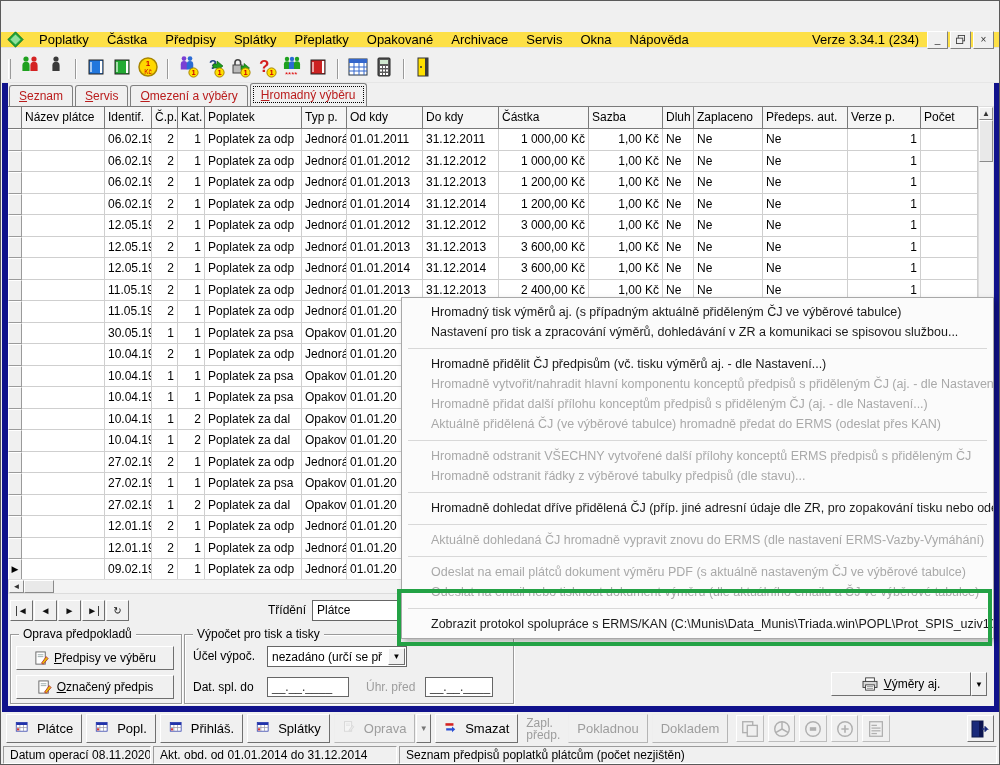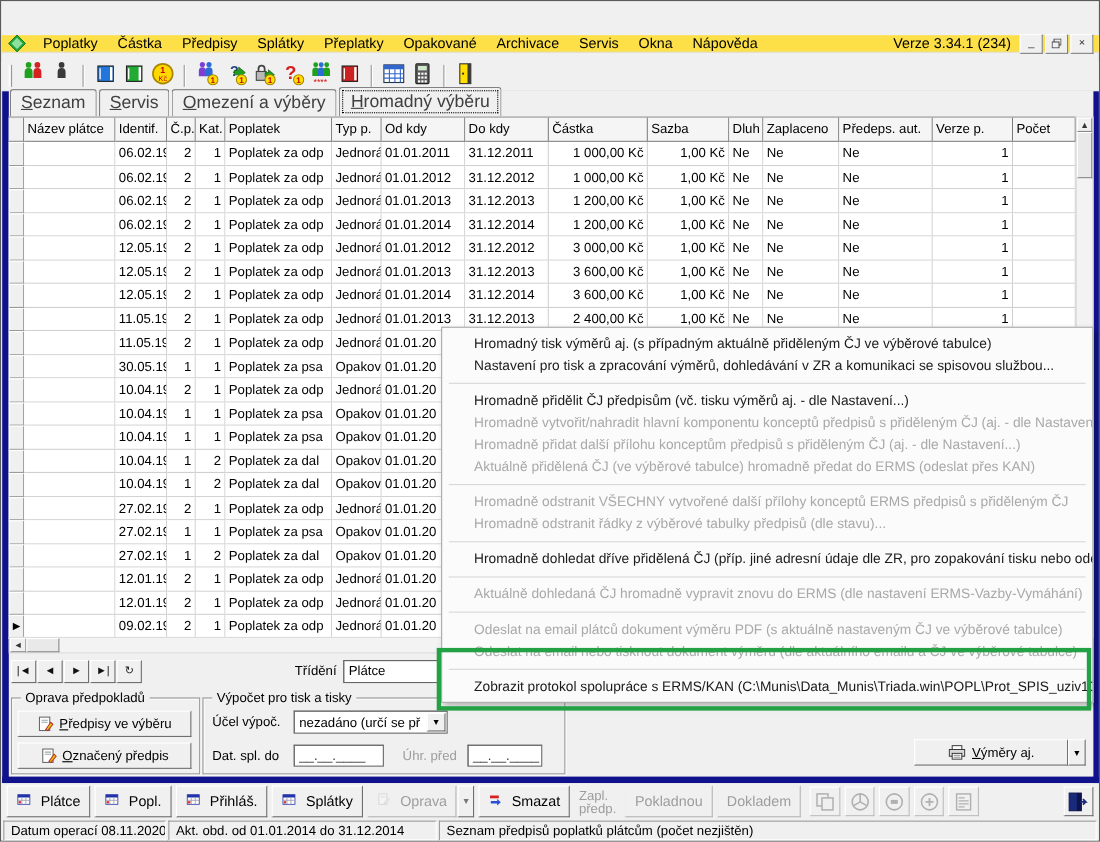--- a/index.html
+++ b/index.html
@@ -29,21 +29,21 @@
   .tb-group{ display:flex; align-items:center; gap:2px; padding:0 4px; }
   .tb-sep{ width:2px; height:20px; border-left:1px solid #9a9a9a; border-right:1px solid #fff; margin:0 3px; }
   .tb-btn{ width:24px; height:24px; display:flex; align-items:center; justify-content:center; background:#f0f0f0; }
 
   
   .child{ position:absolute; top:82px; left:1px; width:998px; height:629px; background:#f0f0f0;
           border-left:6px solid #10128c; border-right:6px solid #10128c; border-bottom:6px solid #10128c; }
 
   
   .tabs{ position:absolute; top:0; left:1px; height:23px; display:flex; align-items:flex-end; gap:2px; }
-  .tab{ border:1px solid #808080; border-bottom:none; border-radius:3px 3px 0 0; background:#f0f0f0; padding:3px 9px 3px 9px; font-size:16px; color:#404040; position:relative; }
+  .tab{ border:1px solid #808080; border-bottom:none; border-radius:3px 3px 0 0; background:#f0f0f0; padding:3px 9px 3px 9px; font-size:12px; color:#b91c1c; position:relative; }
   .tab.active{ padding:4px 10px; outline:1px dotted #000; outline-offset:-4px; }
   .fl{ display:inline-block; }
   .fl::first-letter{ text-decoration:underline; }
 
   
   .grid{ position:absolute; top:23px; left:0; width:970px; background:#fff; font-size:12px; border-top:1px solid #7a7a7a; }
   .g-row{ display:flex; }
   .g-hcell{ background:#f5f5f5; border-right:1px solid #7a7a7a; border-bottom:1px solid #7a7a7a; height:22px; line-height:21px; padding:0 3px; white-space:nowrap; overflow:hidden; color:#000; }
   .g-ind-h{ width:14px; background:#f0f0f0; border-right:1px solid #7a7a7a; border-bottom:1px solid #7a7a7a; height:22px; }
   .g-cell{ border-right:1px solid #cfcfcf; border-bottom:1px solid #cfcfcf; height:21.5px; line-height:20px; padding:0 3px; white-space:nowrap; overflow:hidden; background:#fff; color:#000; }

